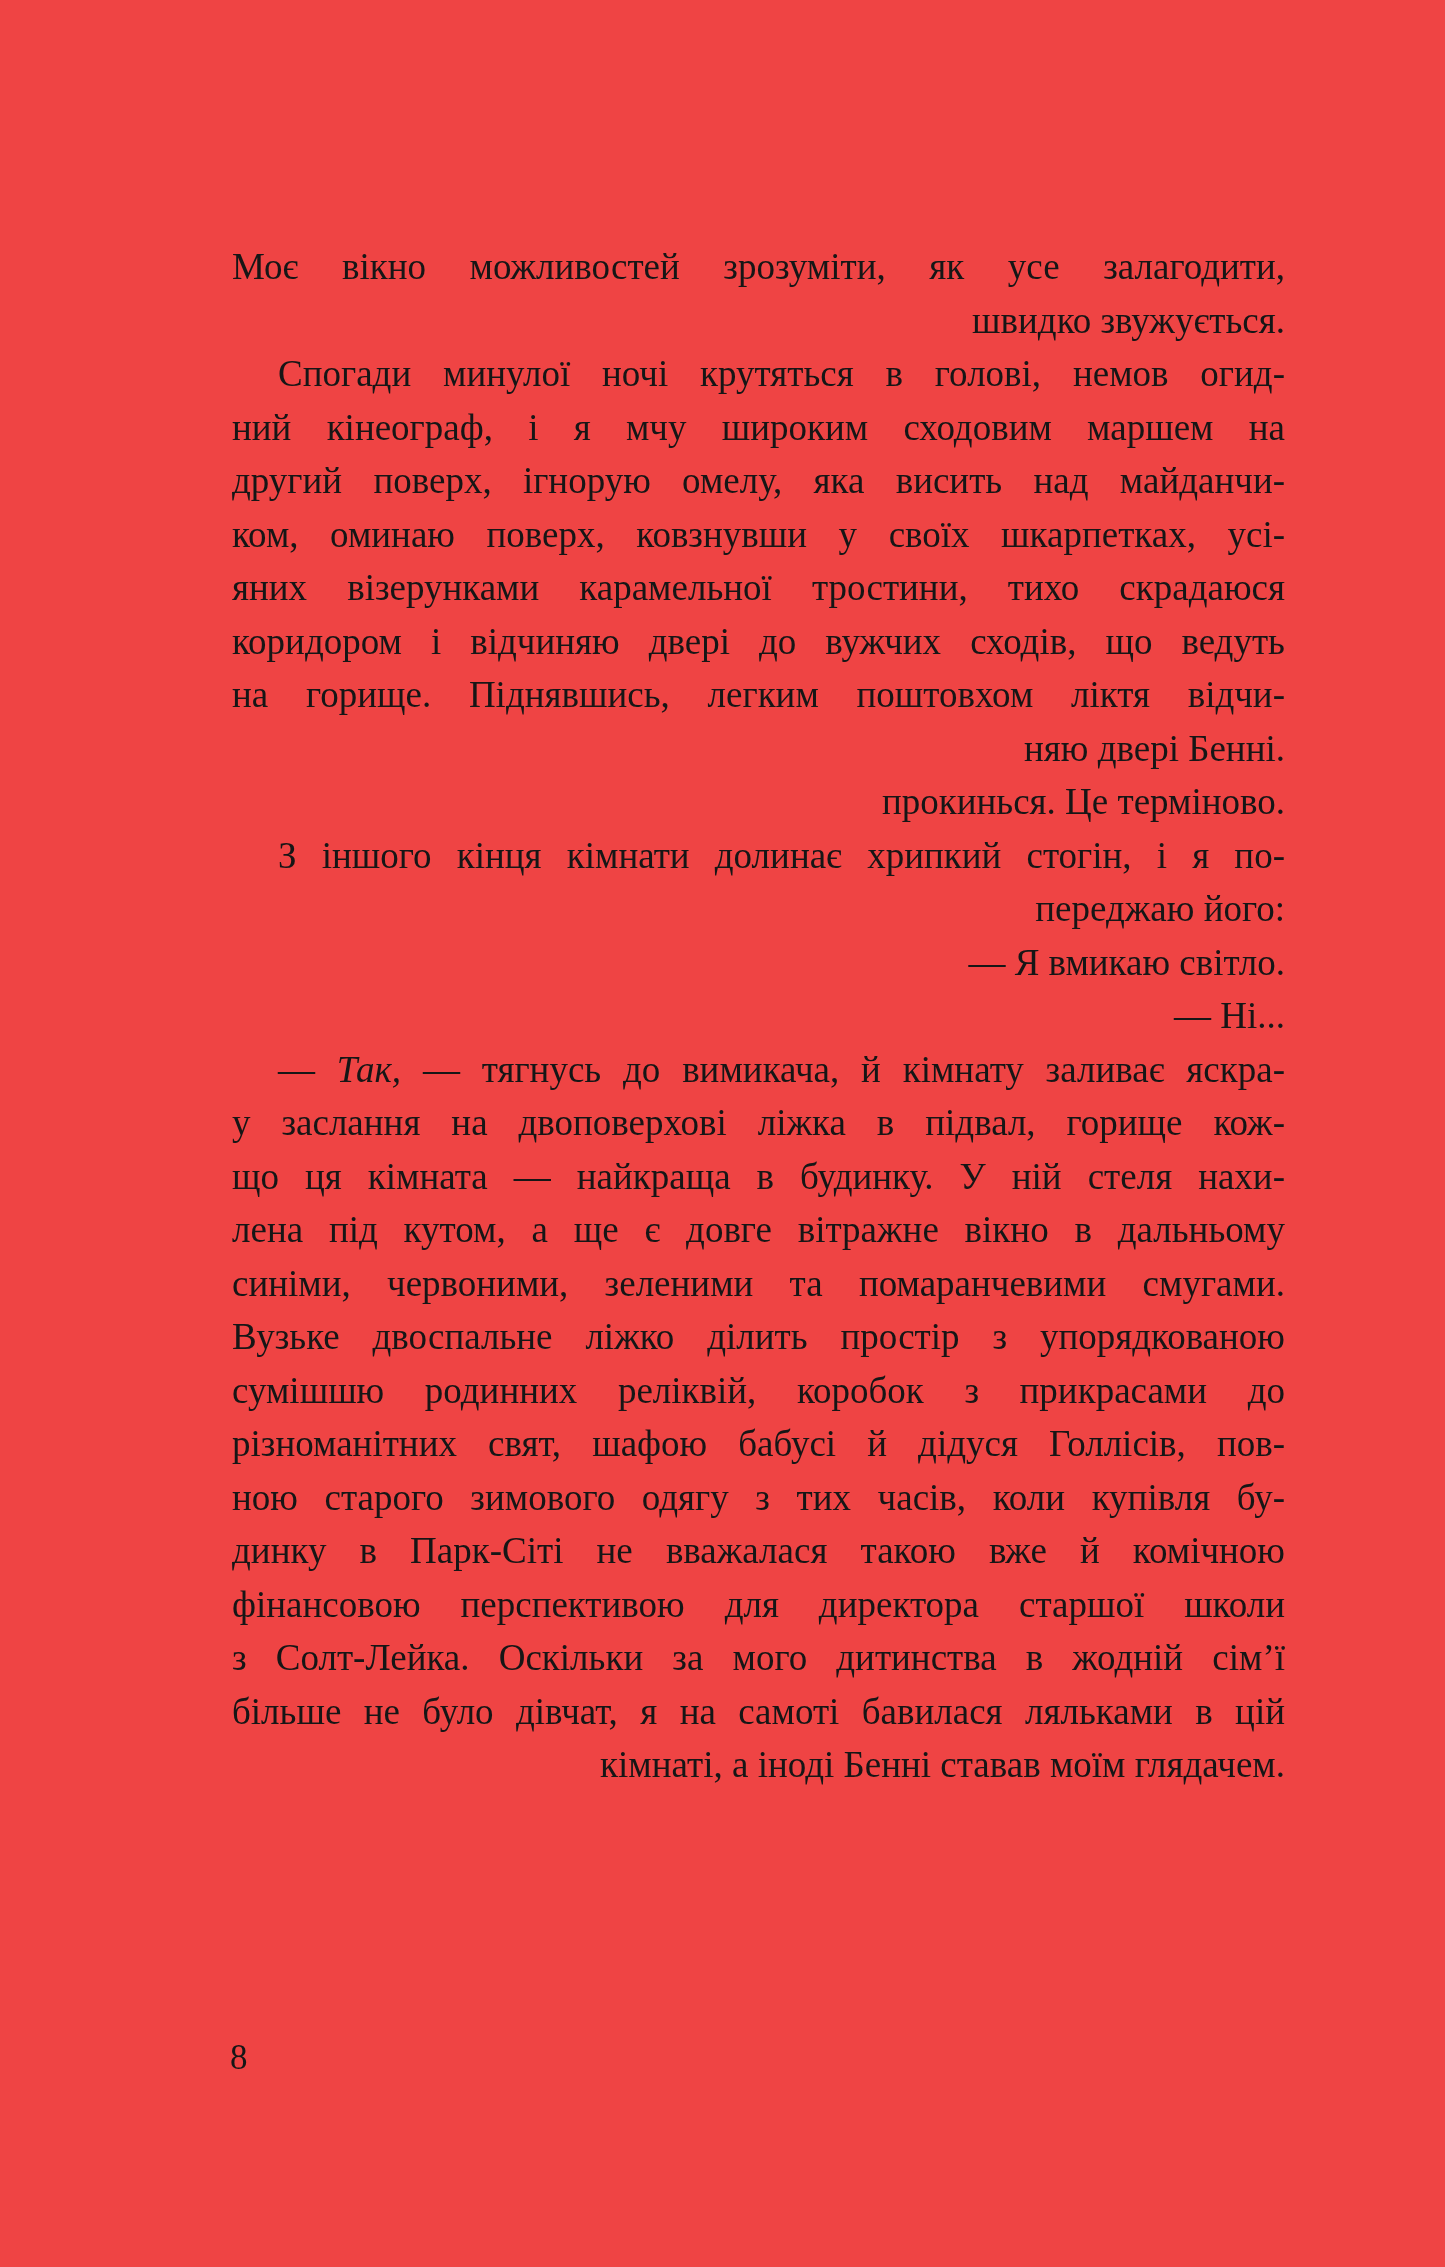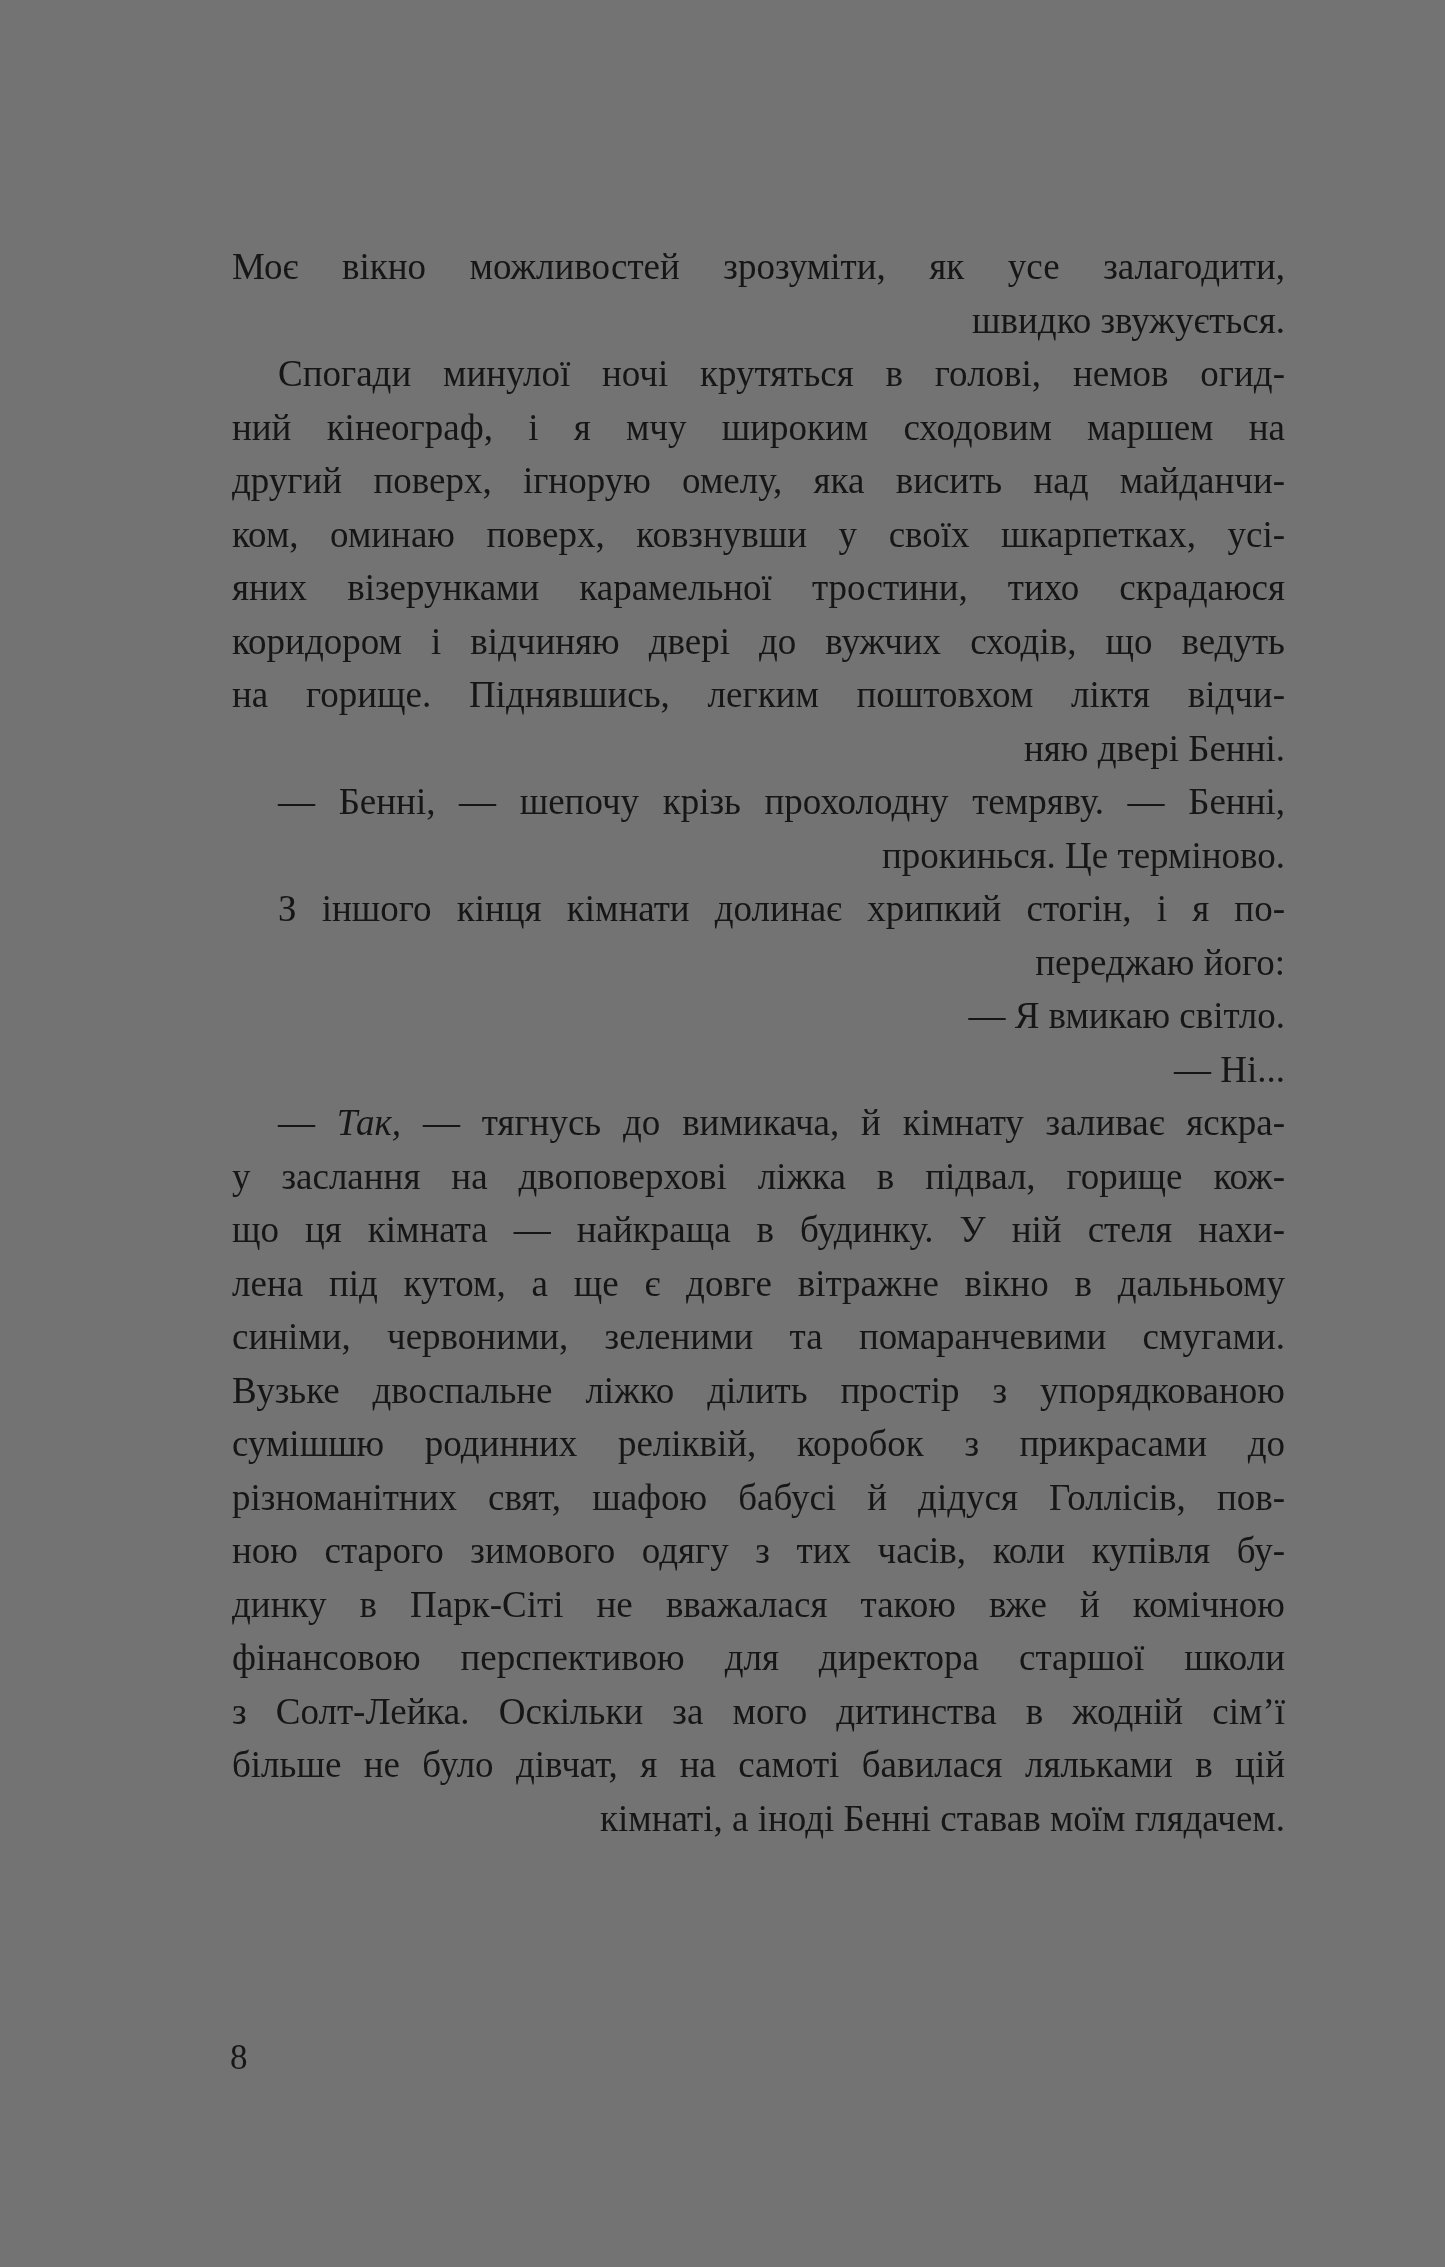--- a/index.html
+++ b/index.html
@@ -10,21 +10,21 @@
     width: 1445px;
     height: 2267px;
     background: #ffffff;
     position: relative;
     overflow: hidden;
     font-family: "Liberation Serif", "DejaVu Serif", serif;
   }
   .book-page {
     position: absolute;
     inset: 0;
-    background: #737373;
+    background: #ef4444;
   }
   .text-block {
     position: absolute;
     left: 232px;
     top: 240px;
     width: 1053px;
     color: #161616;
     font-size: 37px;
   }
   .line {
@@ -60,21 +60,20 @@
       <div class="line just"><span>Моє вікно можливостей зрозуміти, як усе залагодити,</span></div>
       <div class="line"><span>швидко звужується.</span></div>
       <div class="line indent just"><span>Спогади минулої ночі крутяться в голові, немов огид-</span></div>
       <div class="line just"><span>ний кінеограф, і я мчу широким сходовим маршем на</span></div>
       <div class="line just"><span>другий поверх, ігнорую омелу, яка висить над майданчи-</span></div>
       <div class="line just"><span>ком, оминаю поверх, ковзнувши у своїх шкарпетках, усі-</span></div>
       <div class="line just"><span>яних візерунками карамельної тростини, тихо скрадаюся</span></div>
       <div class="line just"><span>коридором і відчиняю двері до вужчих сходів, що ведуть</span></div>
       <div class="line just"><span>на горище. Піднявшись, легким поштовхом ліктя відчи-</span></div>
       <div class="line"><span>няю двері Бенні.</span></div>
-      <div class="line indent just"><span>— Бенні, — шепочу крізь прохолодну темряву. — Бенні,</span></div>
       <div class="line"><span>прокинься. Це терміново.</span></div>
       <div class="line indent just"><span>З іншого кінця кімнати долинає хрипкий стогін, і я по-</span></div>
       <div class="line"><span>переджаю його:</span></div>
       <div class="line indent"><span>— Я вмикаю світло.</span></div>
       <div class="line indent"><span>— Ні...</span></div>
       <div class="line indent just"><span>— </span><span class="italic">Так,</span><span> — тягнусь до вимикача, й кімнату заливає яскра-</span></div>
       <div class="line just"><span>у заслання на двоповерхові ліжка в підвал, горище кож-</span></div>
       <div class="line just"><span>що ця кімната — найкраща в будинку. У ній стеля нахи-</span></div>
       <div class="line just"><span>лена під кутом, а ще є довге вітражне вікно в дальньому</span></div>
       <div class="line just"><span>синіми, червоними, зеленими та помаранчевими смугами.</span></div>

